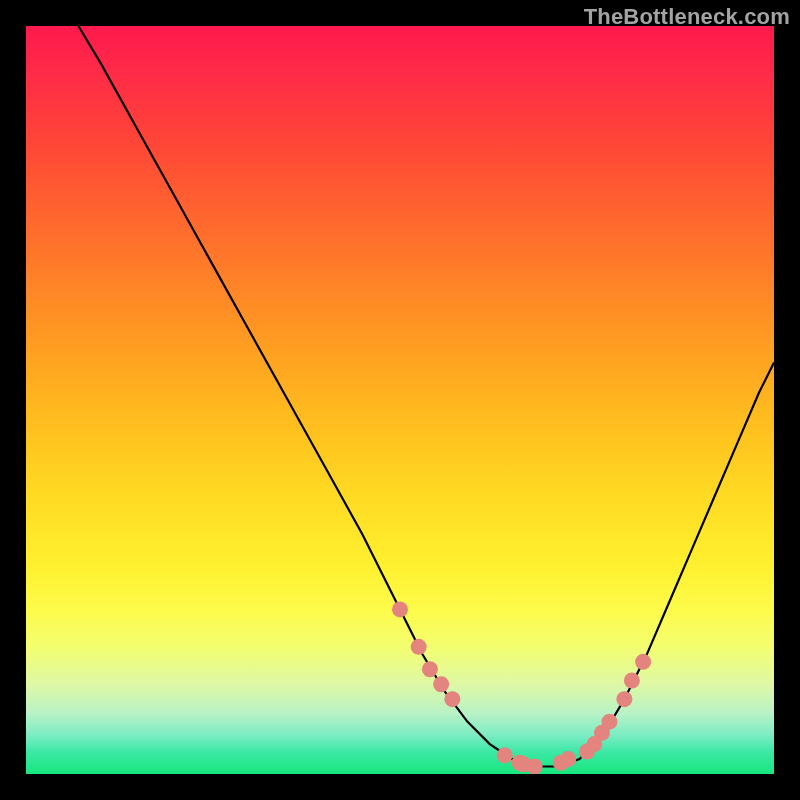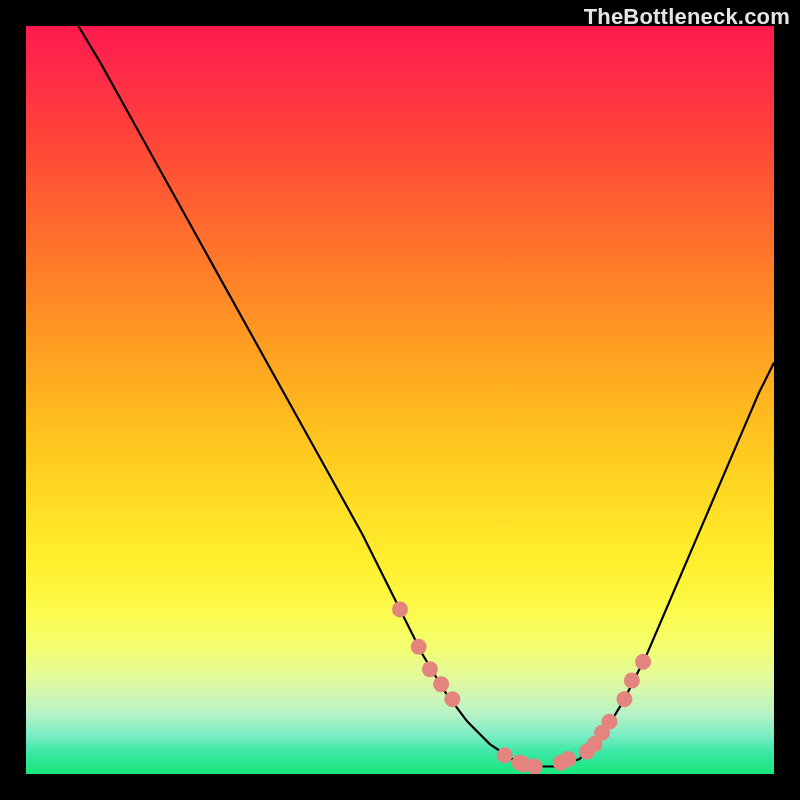--- a/index.html
+++ b/index.html
@@ -49,21 +49,21 @@
       #b7f2c7 92%,
       #77ecc2 95%,
       #3de8a6 97%,
       #17e77d 100%
     );
   }
   .watermark {
     position: absolute;
     top: 4px;
     right: 10px;
-    color: #e5e5e5;
+    color: #a3a3a3;
     font-size: 22px;
     font-weight: 600;
     letter-spacing: 0.2px;
     pointer-events: none;
   }
   svg.curve {
     position: absolute;
     left: 0;
     top: 0;
     width: 748px;

